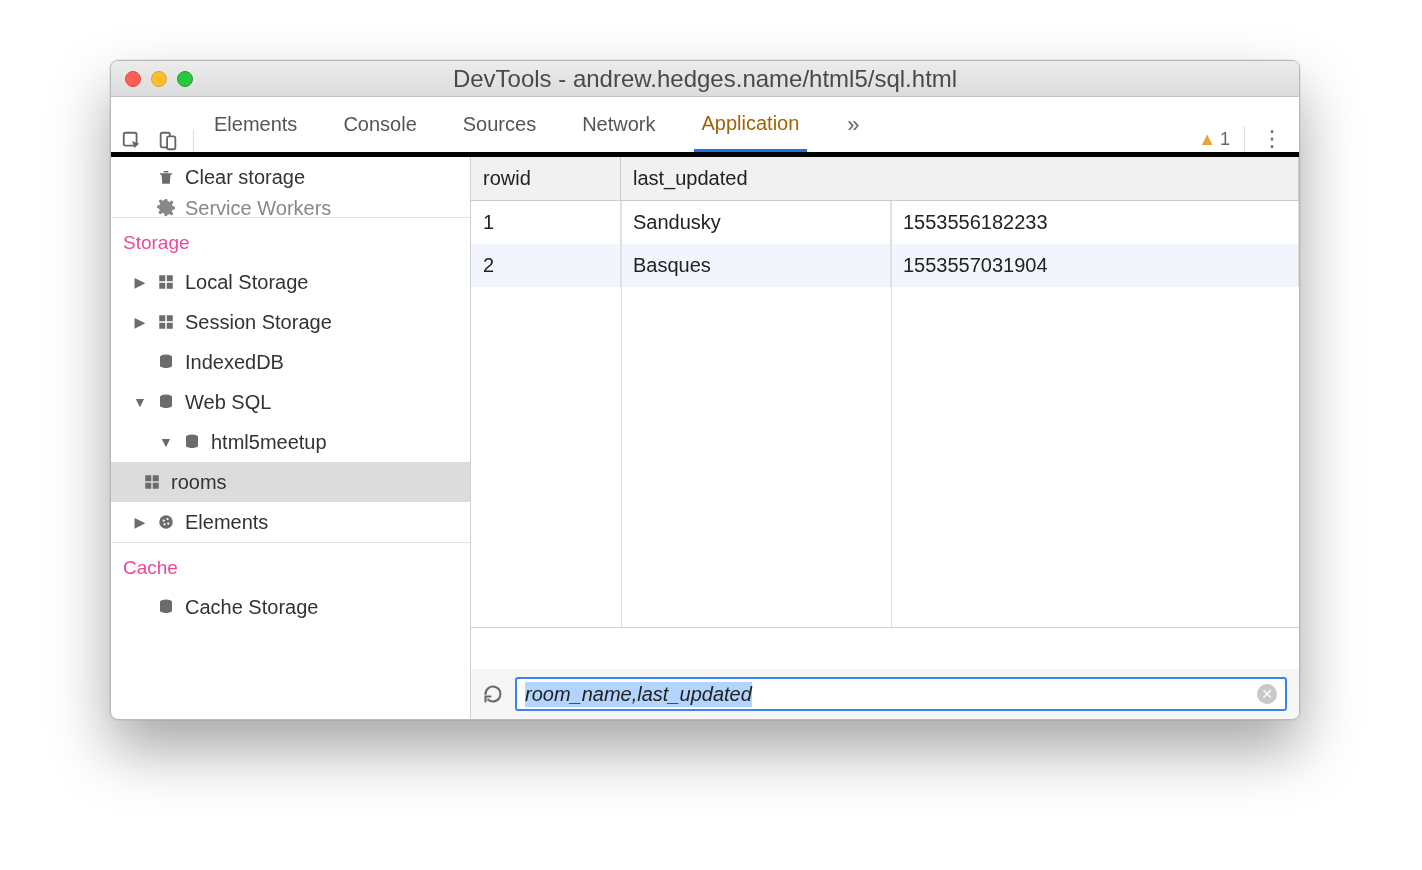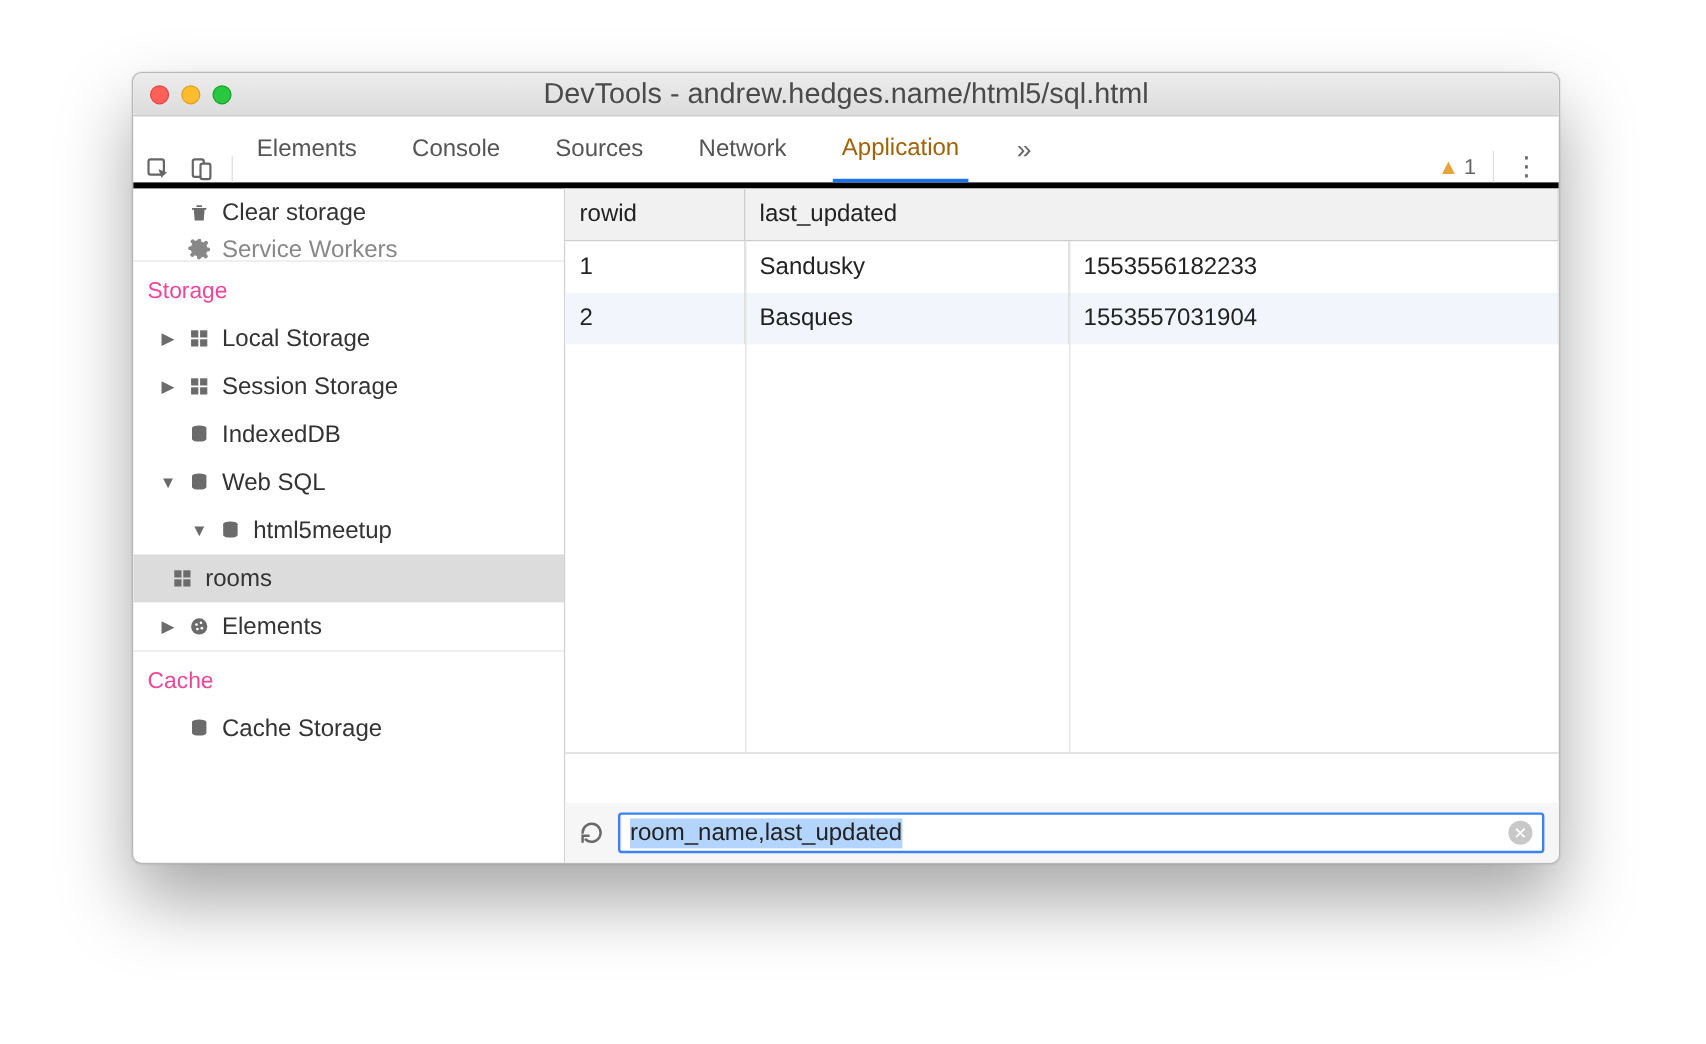--- a/index.html
+++ b/index.html
@@ -168,20 +168,21 @@
     border: 2px solid #3b82f6;
     border-radius: 3px;
     height: 34px;
     padding: 0 8px;
   }
   .query-input-wrap .sel-text {
     background:#b3d4fc;
     font-size:20px;
     color:#222;
     padding: 1px 0;
+    font-style: italic;
   }
   .clear-x {
     width:20px; height:20px; border-radius:50%;
     background:#c8c8c8; color:#fff;
     display:flex; align-items:center; justify-content:center;
     font-size:14px; line-height:1;
   }
   
   svg { display:block; }
 </style>

